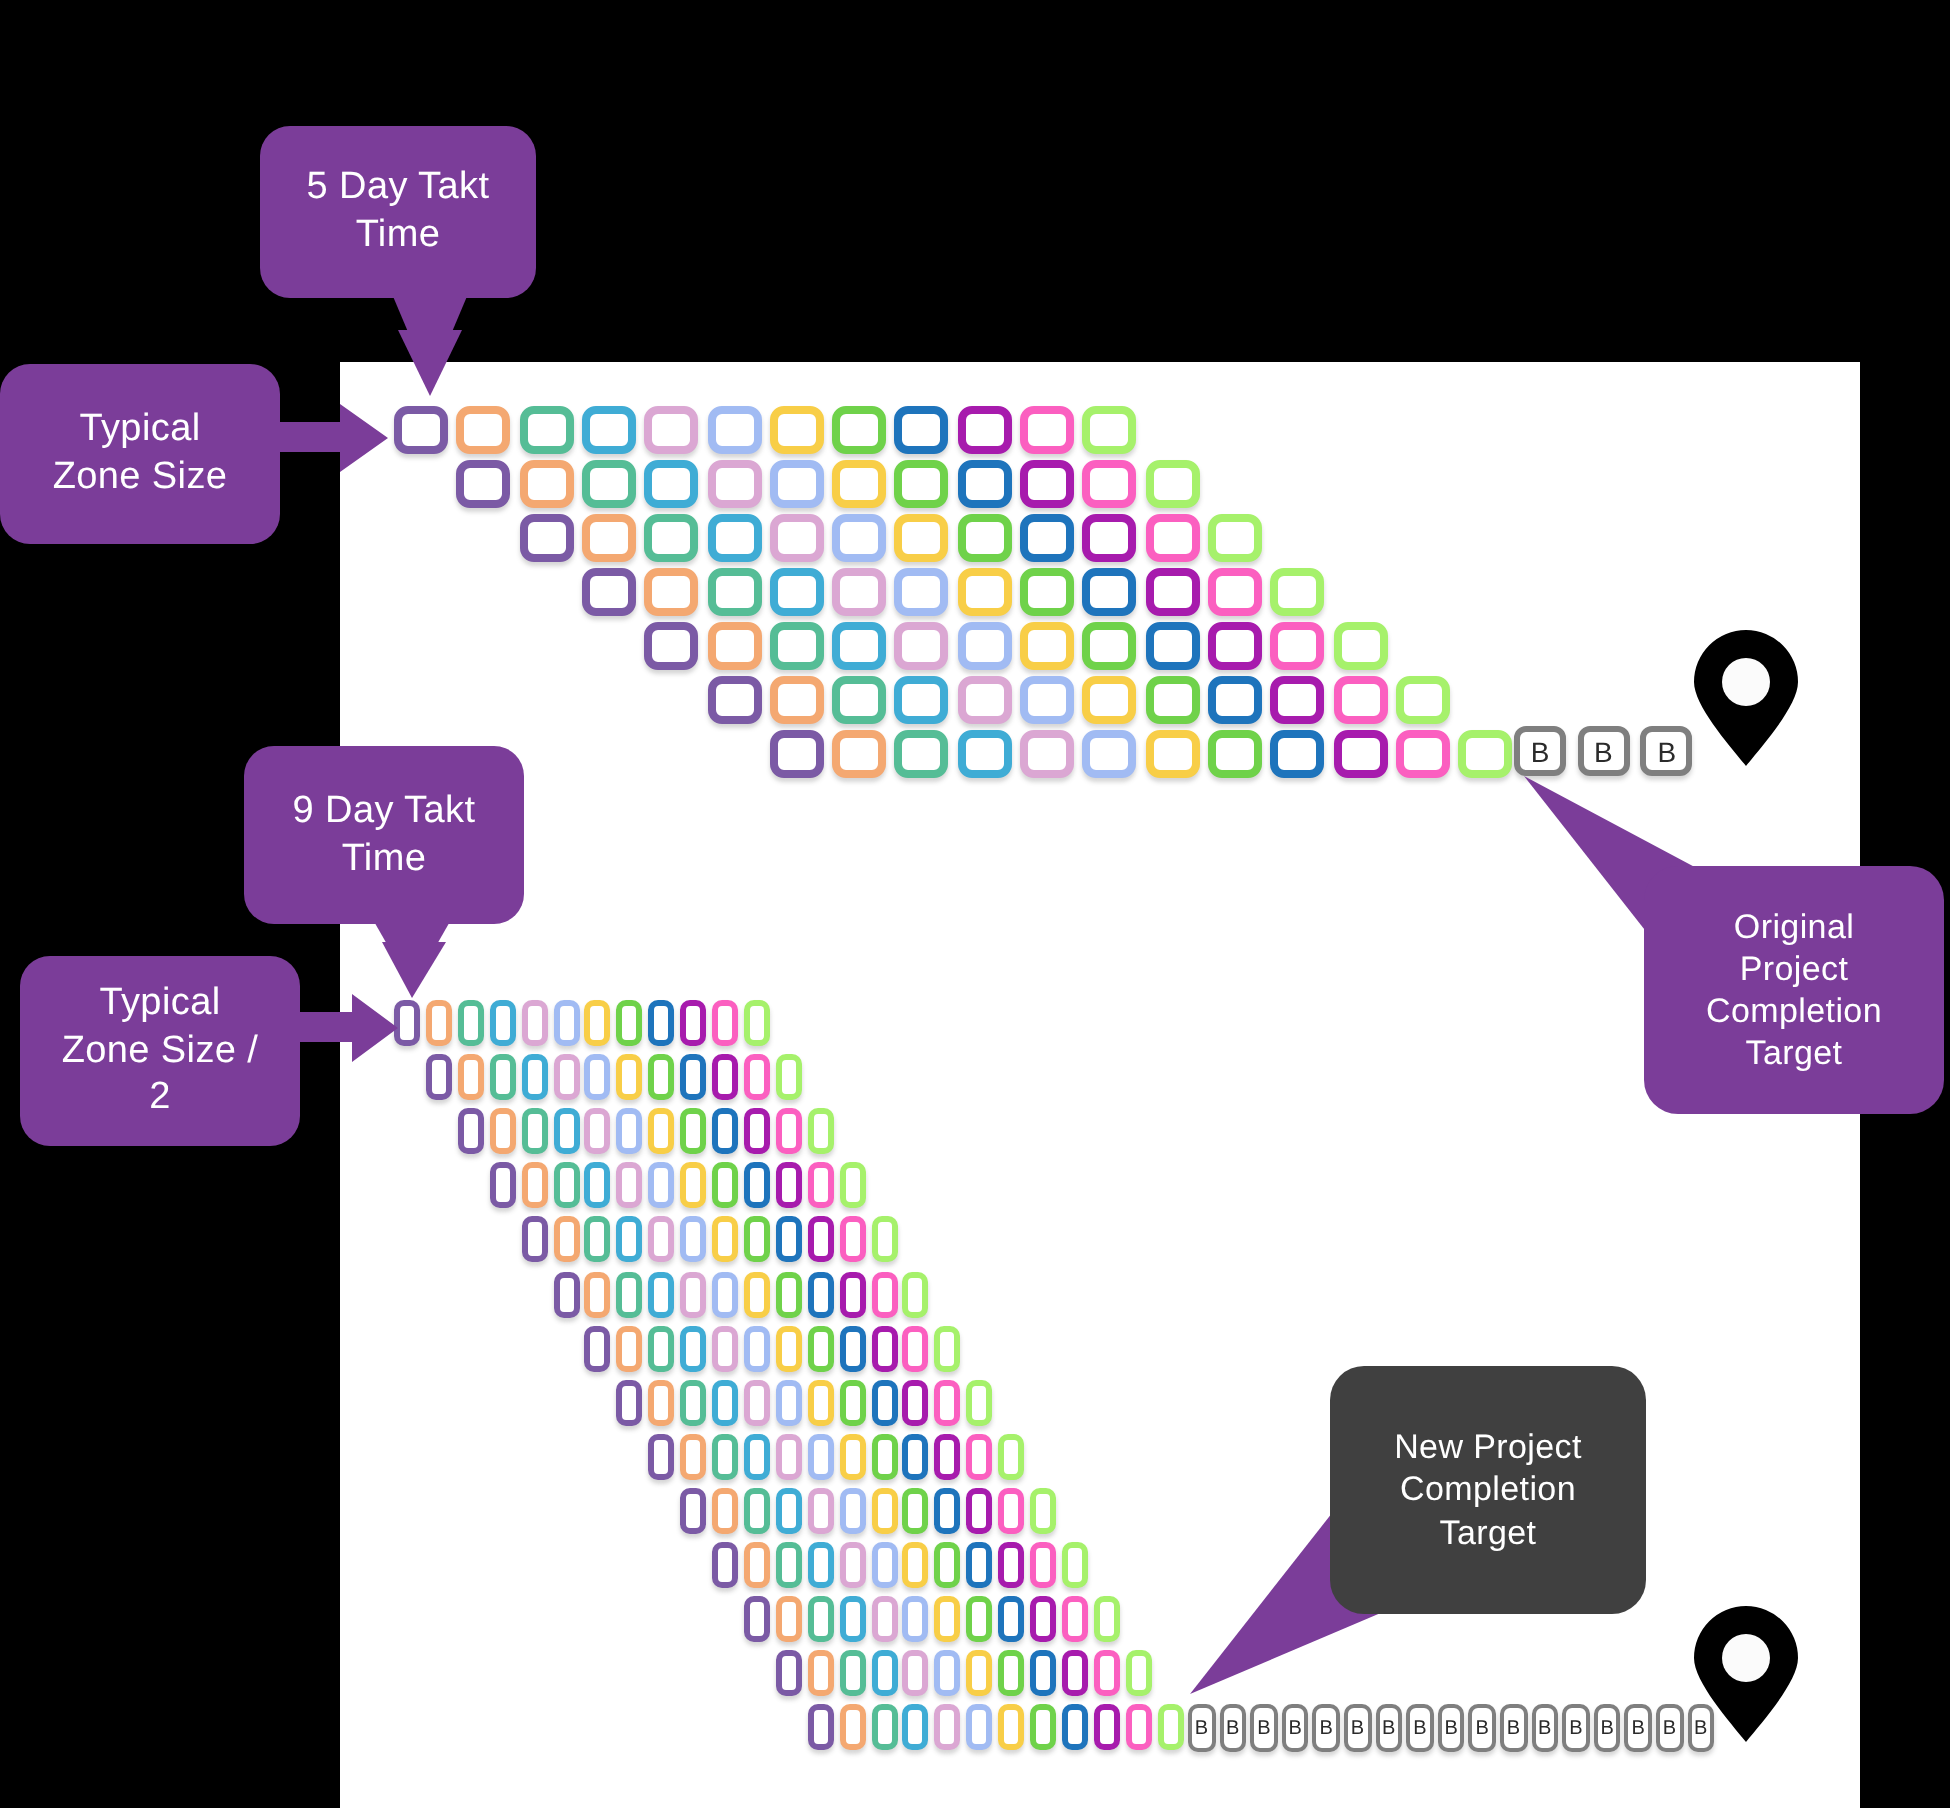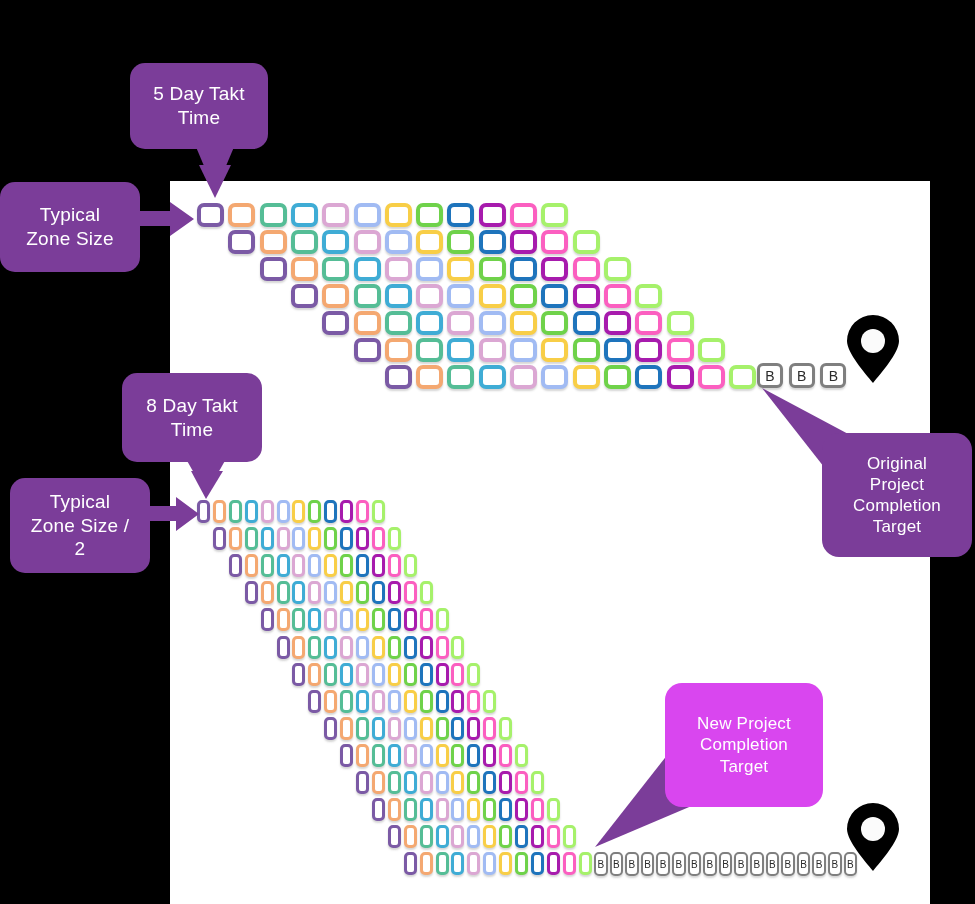--- a/index.html
+++ b/index.html
@@ -349,33 +349,33 @@
 
   <div id="co-takt4" class="callout" style="background: rgb(123, 61, 153);">
     <span class="txt">5 Day Takt
 Time</span>
   </div>
   <div id="co-zone1" class="callout" style="background: rgb(123, 61, 153);">
     <span class="txt">Typical
 Zone Size</span>
   </div>
   <div id="co-takt2" class="callout" style="background: rgb(123, 61, 153);">
-    <span class="txt">8 Day Takt
+    <span class="txt">9 Day Takt
 Time</span>
   </div>
   <div id="co-zone2" class="callout" style="background: rgb(123, 61, 153);">
     <span class="txt">Typical
 Zone Size /
 2</span>
   </div>
   <div id="co-orig" class="callout" style="background: rgb(123, 61, 153);">
     <span class="txt">Original
 Project
 Completion
 Target</span>
   </div>
-  <div id="co-new" class="callout" style="background: #d946ef;">
+  <div id="co-new" class="callout" style="background: #404040;">
     <span class="txt">New Project
 Completion
 Target</span>
   </div>
 
 </div>
 
 </body></html>

